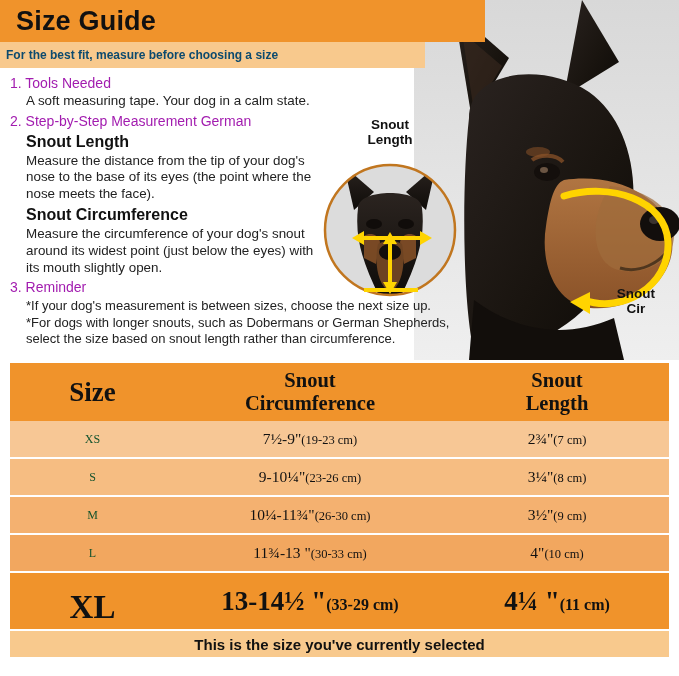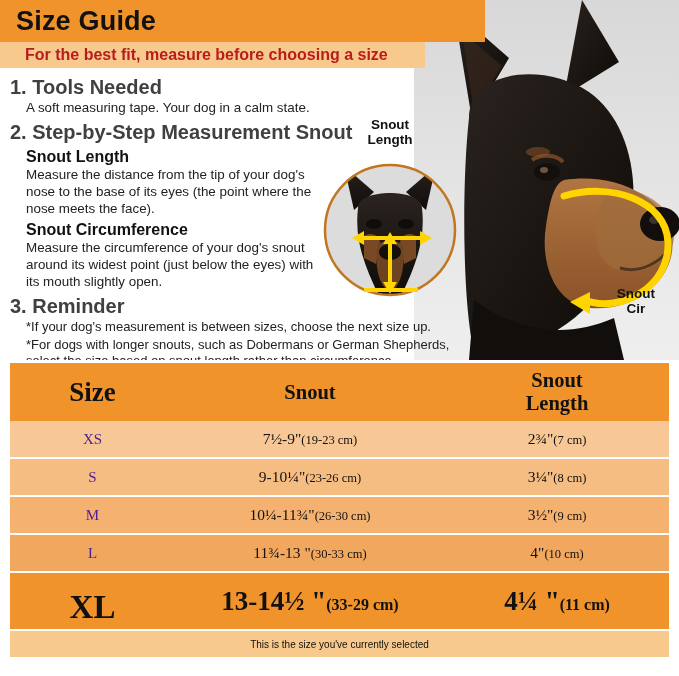--- a/index.html
+++ b/index.html
@@ -58,36 +58,36 @@
     position: absolute;
     left: 0;
     top: 42px;
     width: 425px;
     height: 26px;
     background: #f8c98d;
     display: flex;
     align-items: center;
   }
   .subtitle-wrap .subtitle {
-    font-size: 16px;
-    font-weight: bold;
-    color: #b91c1c;
-    padding-left: 25px;
+    font-size: 12px;
+    font-weight: bold;
+    color: #0c4a6e;
+    padding-left: 6px;
   }
 
   .body-text {
     position: absolute;
     left: 10px;
     top: 72px;
     width: 470px;
   }
   .num-head {
-    font-size: 20px;
-    font-weight: bold;
-    color: #404040;
+    font-size: 14px;
+    font-weight: normal;
+    color: #a21caf;
     margin: 3px 0 1px 0;
     line-height: 1.22;
   }
   .sub-head {
     font-size: 16px;
     font-weight: bold;
     color: #111;
     margin: 2px 0 0 16px;
     line-height: 1.22;
   }
@@ -176,22 +176,22 @@
     height: 36px;
     border-bottom: 2px solid #ffffff;
   }
   .r-xs { background: #f7c795; }
   .r-s  { background: #f6bd82; }
   .r-m  { background: #f4b170; }
   .r-l  { background: #f2a75f; }
 
   .tbody-row .c1 {
     font-family: "Liberation Serif", serif;
-    font-size: 15px;
-    color: #4c1d95;
+    font-size: 12px;
+    color: #14532d;
   }
   .tbody-row .c2, .tbody-row .c3 {
     font-family: "Liberation Serif", serif;
     font-size: 15.5px;
     color: #111;
   }
   .unit { font-size: 12.5px; text-align: right; }
 
   .xl-row {
     background: #f0932b;
@@ -214,22 +214,22 @@
     font-size: 16px;
     font-weight: bold;
   }
 
   .selected-bar {
     background: #f8c98d;
     height: 26px;
     display: flex;
     align-items: center;
     justify-content: center;
-    font-size: 10px;
-    font-weight: normal;
+    font-size: 15px;
+    font-weight: bold;
     color: #111;
     border-top: 2px solid #ffffff;
   }
 </style>
 </head>
 <body>
 
 <div class="top">
 
   <div class="dog-photo">
@@ -290,21 +290,21 @@
 
   <div class="body-text">
     <div class="num-head">
       <span>1.</span>
       <span>Tools Needed</span>
     </div>
     <div class="para">A soft measuring tape. Your dog in a calm state.</div>
 
     <div class="num-head">
       <span>2.</span>
-      <span>Step-by-Step Measurement Snout</span>
+      <span>Step-by-Step Measurement German</span>
     </div>
     <div class="sub-head">Snout Length</div>
     <div class="para">Measure the distance from the tip of your dog's nose to the base of its eyes (the point where the nose meets the face).</div>
     <div class="sub-head">Snout Circumference</div>
     <div class="para">Measure the circumference of your dog's snout around its widest point (just below the eyes) with its mouth slightly open.</div>
 
     <div class="num-head">
       <span>3.</span>
       <span>Reminder</span>
     </div>
@@ -360,20 +360,21 @@
 
   <div class="photo-label">Snout<br>Cir</div>
 </div>
 
 <div class="table">
 
   <div class="trow thead">
     <div class="c1">Size</div>
     <div class="c2">
       <div>Snout</div>
+      <div>Circumference</div>
     </div>
     <div class="c3">
       <div>Snout</div>
       <div>Length</div>
     </div>
   </div>
 
   <div class="trow tbody-row r-xs">
     <div class="c1">XS</div>
     <div class="c2">

